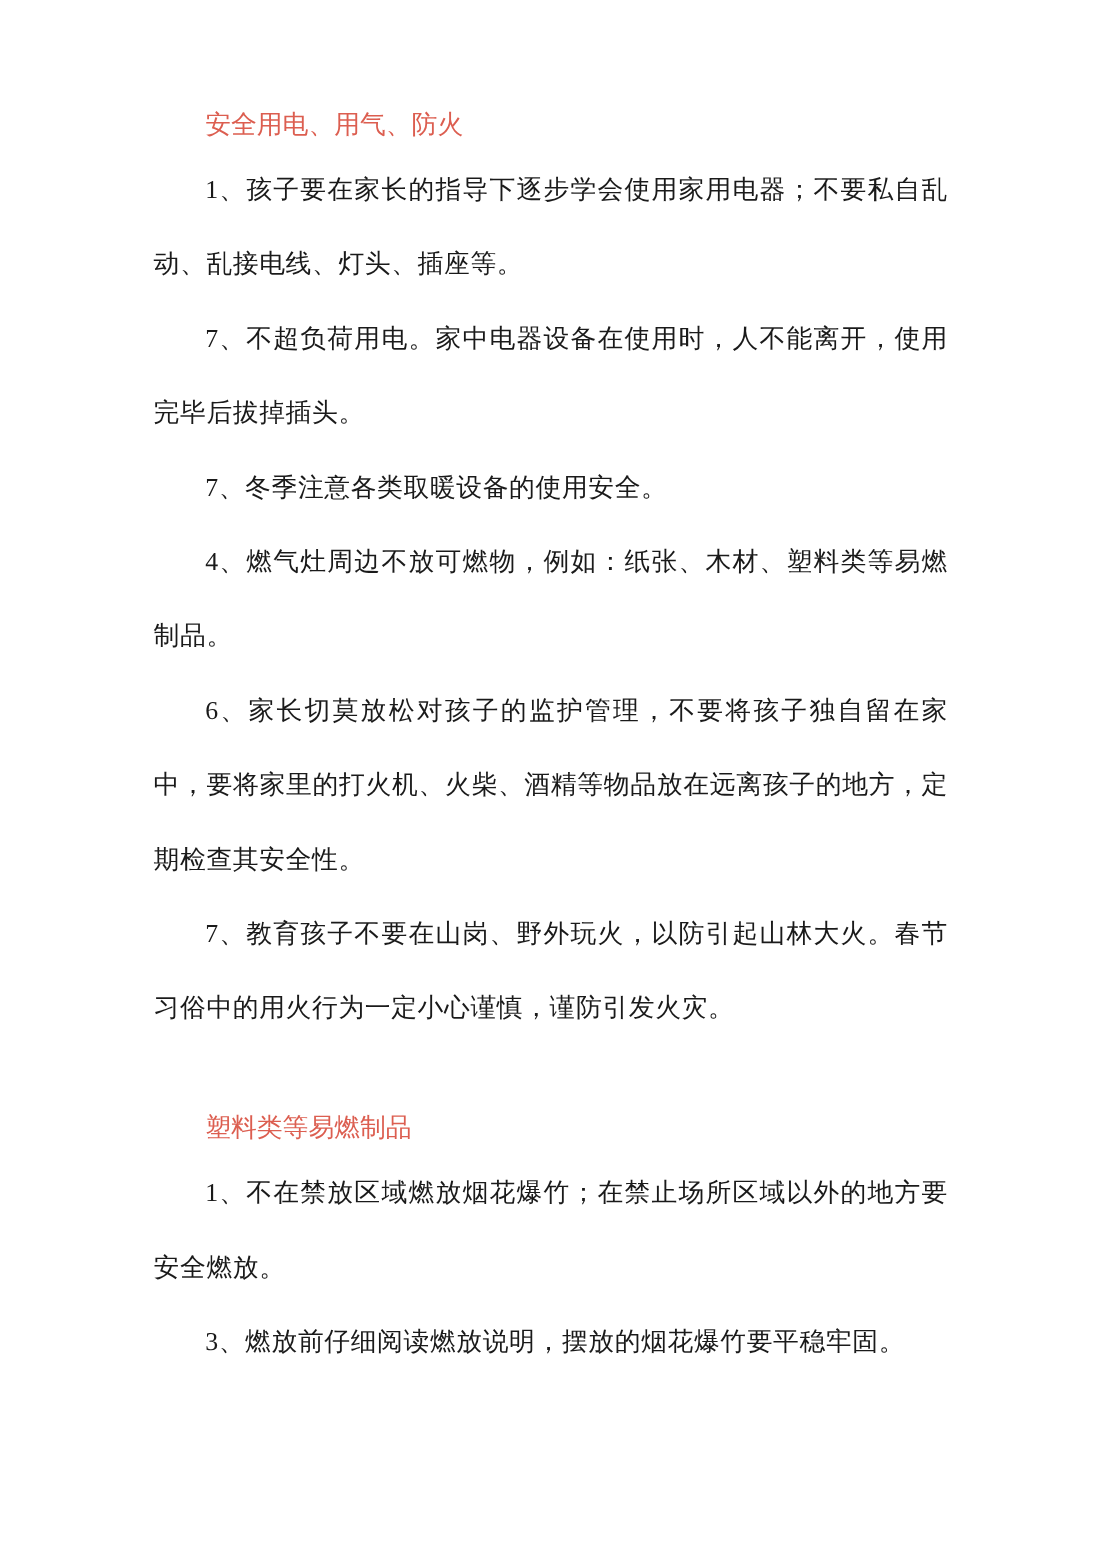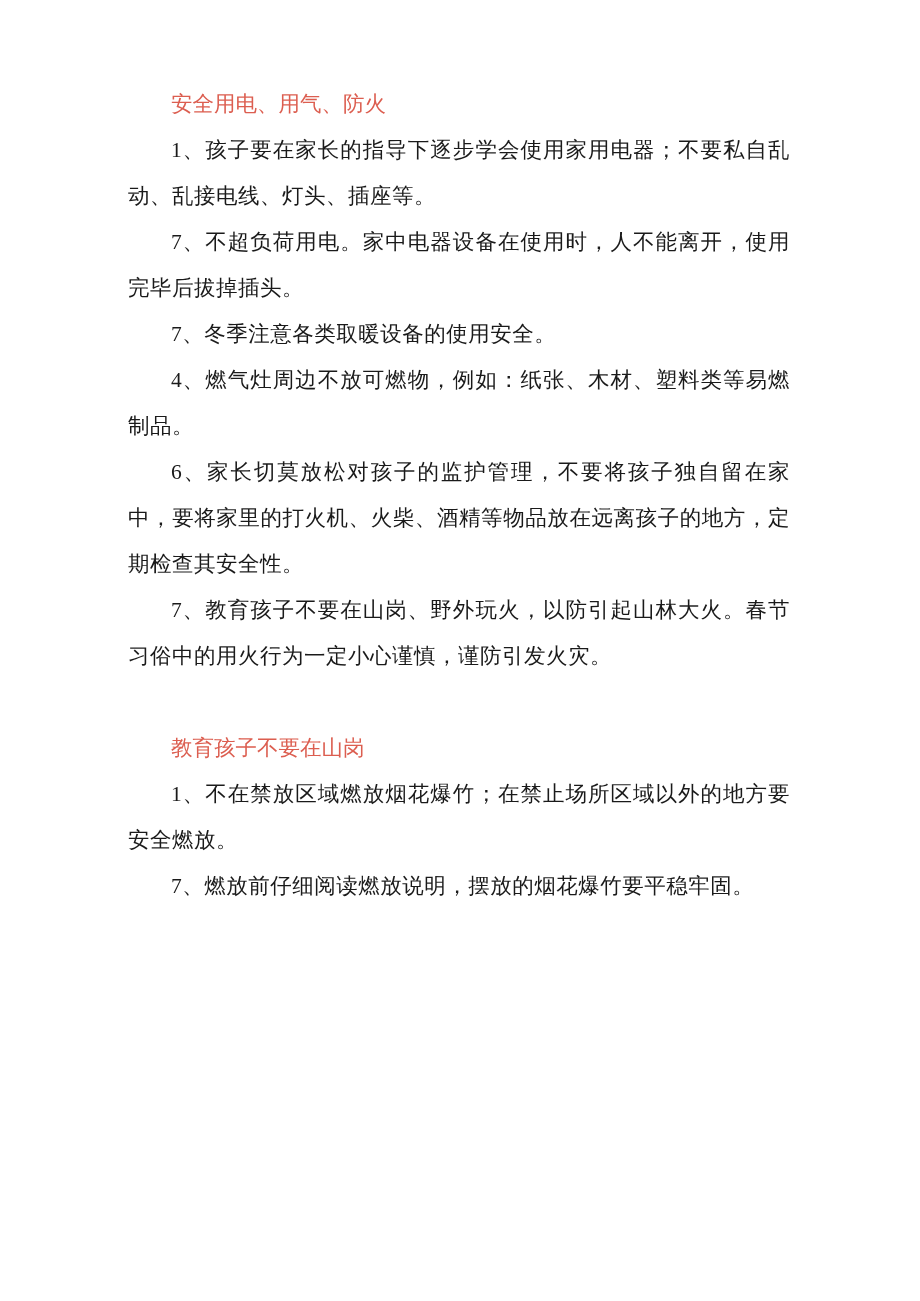--- a/index.html
+++ b/index.html
@@ -27,21 +27,21 @@
     margin: 0;
     font-size: 21.5px;
     font-weight: normal;
     line-height: 46px;
     text-indent: 2em;
     color: var(--accent, #dc5e50);
   }
   .para {
     margin: 0;
     font-size: 21.5px;
-    line-height: 46px;
+    line-height: 62px;
     text-align: justify;
     text-justify: inter-ideograph;
     text-indent: 2em;
     color: #1a1a1a;
     letter-spacing: 0.5px;
   }
 </style>
 </head>
 <body>
 
@@ -51,18 +51,18 @@
     <h2 class="heading">安全用电、用气、防火</h2>
     <p class="para">1、孩子要在家长的指导下逐步学会使用家用电器；不要私自乱动、乱接电线、灯头、插座等。</p>
     <p class="para">7、不超负荷用电。家中电器设备在使用时，人不能离开，使用完毕后拔掉插头。</p>
     <p class="para">7、冬季注意各类取暖设备的使用安全。</p>
     <p class="para">4、燃气灶周边不放可燃物，例如：纸张、木材、塑料类等易燃制品。</p>
     <p class="para">6、家长切莫放松对孩子的监护管理，不要将孩子独自留在家中，要将家里的打火机、火柴、酒精等物品放在远离孩子的地方，定期检查其安全性。</p>
     <p class="para">7、教育孩子不要在山岗、野外玩火，以防引起山林大火。春节习俗中的用火行为一定小心谨慎，谨防引发火灾。</p>
   </div>
 
   <div class="section">
-    <h2 class="heading">教育孩子不要在山岗</h2>
+    <h2 class="heading">塑料类等易燃制品</h2>
     <p class="para">1、不在禁放区域燃放烟花爆竹；在禁止场所区域以外的地方要安全燃放。</p>
-    <p class="para">7、燃放前仔细阅读燃放说明，摆放的烟花爆竹要平稳牢固。</p>
+    <p class="para">3、燃放前仔细阅读燃放说明，摆放的烟花爆竹要平稳牢固。</p>
   </div>
 
 </div>
 
 </body></html>

